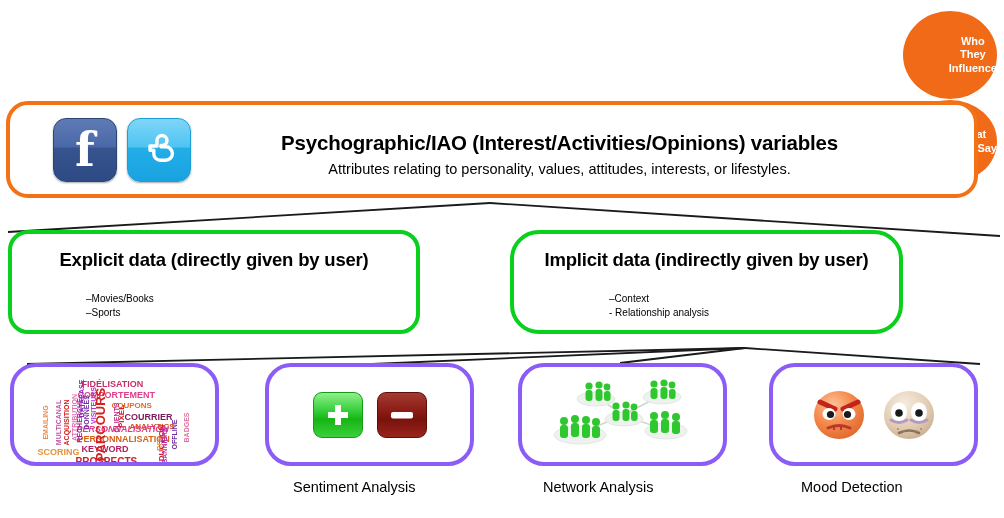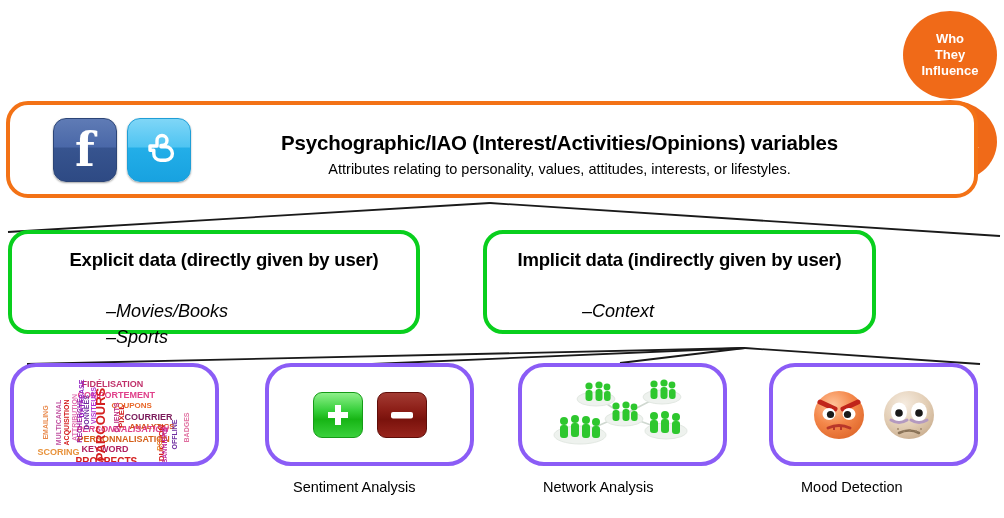--- a/index.html
+++ b/index.html
@@ -22,35 +22,35 @@
   .app-icon .glyph{position:absolute;left:0;top:0;width:100%;height:100%;display:flex;align-items:center;justify-content:center;color:#fff;font-weight:bold;}
   .fb-icon .glyph{font-family:"DejaVu Serif",serif;font-size:46px;line-height:1;padding-bottom:2px;letter-spacing:0;}
   .tw-icon .glyph svg{display:block;}
   .panel-text{flex:1;text-align:center;margin-left:-6px;margin-right:40px;margin-top:9px;}
   .panel-title{font-size:20.5px;font-weight:bold;letter-spacing:-0.2px;}
   .panel-sub{font-size:14.5px;margin-top:6px;text-align:center;}
 
   
   .bubble{
     position:absolute;background:#F06A18;border-radius:50%;
-    display:flex;align-items:center;justify-content:center;text-align:center;
-    color:#fff;font-weight:bold;font-size:13px;line-height:1.22;
+    display:flex;align-items:center;justify-content:flex-end;text-align:center;
+    color:#fff;font-weight:bold;font-size:11px;line-height:1.22;
   }
   #bubble-influence{left:903px;top:11px;width:94px;height:88px;}
   #bubble-say{left:903px;top:100px;width:94px;height:83px;}
 
   
   .green-box{
     position:absolute;top:230px;height:104px;border:4px solid #09CF1D;border-radius:20px;
     background:#fff;box-sizing:border-box;
   }
-  #green-explicit{left:8px;width:412px;padding-left:20px;}
-  #green-implicit{left:483px;width:393px;}
+  #green-explicit{left:8px;width:412px;}
+  #green-implicit{left:510px;width:393px;border-radius:29px;}
   .green-title{text-align:center;font-size:18.5px;font-weight:bold;margin-top:15px;letter-spacing:-0.2px;}
-  .green-list{font-size:18px;line-height:1.42;margin-top:28px;font-style:italic;}
+  .green-list{font-size:10px;line-height:1.42;margin-top:21px;}
   #green-explicit .green-list{margin-left:74px;}
   #green-implicit .green-list{margin-left:95px;}
 
   
   .blue-card{
     position:absolute;top:363px;width:209px;height:103px;
     border:4px solid #8b5cf6;border-radius:26px;background:#fff;box-sizing:border-box;
     display:flex;align-items:center;justify-content:center;overflow:hidden;
   }
   #card-content{left:10px;}
@@ -136,20 +136,21 @@
     <div class="green-list">
       <div>–Movies/Books</div>
       <div>–Sports</div>
     </div>
   </div>
 
   <div class="green-box" id="green-implicit">
     <div class="green-title">Implicit data (indirectly given by user)</div>
     <div class="green-list">
       <div>–Context</div>
+      <div>- Relationship analysis</div>
     </div>
   </div>
 
   <div class="blue-card" id="card-content">
     <div class="wordcloud" id="wordcloud">
         <span style="color: rgb(192, 48, 106); font-size: 9px; left: 62px; top: 10px;">FIDÉLISATION</span>
         <span style="color: rgb(224, 64, 138); font-size: 9px; left: 58px; top: 21px;">COMPORTEMENT</span>
         <span style="color: rgb(232, 104, 42); font-size: 8px; left: 92px; top: 32px;">COUPONS</span>
         <span style="color: rgb(122, 26, 90); font-size: 9px; left: 105px; top: 43px;">COURRIER</span>
         <span style="color: rgb(212, 74, 26); font-size: 8px; left: 110px; top: 53px;">ANALYTICS</span>

